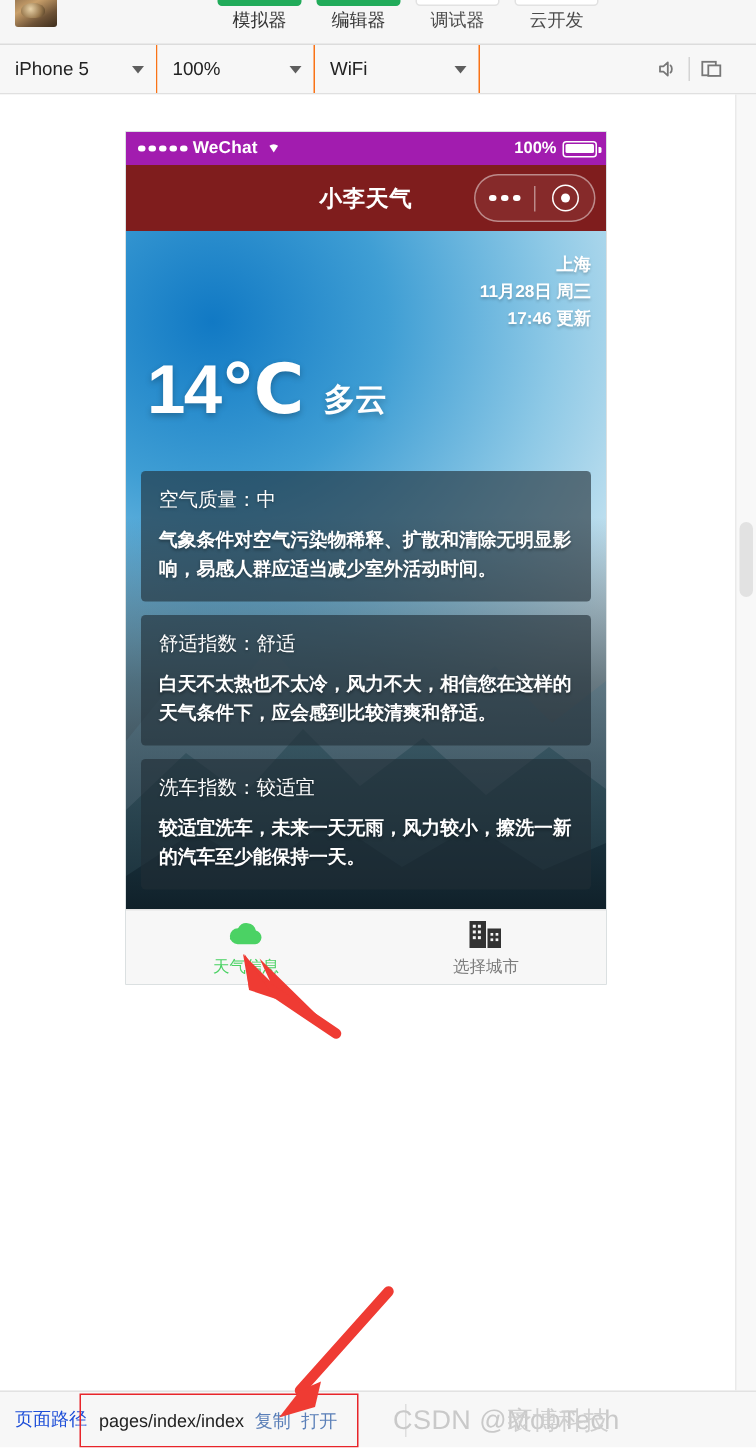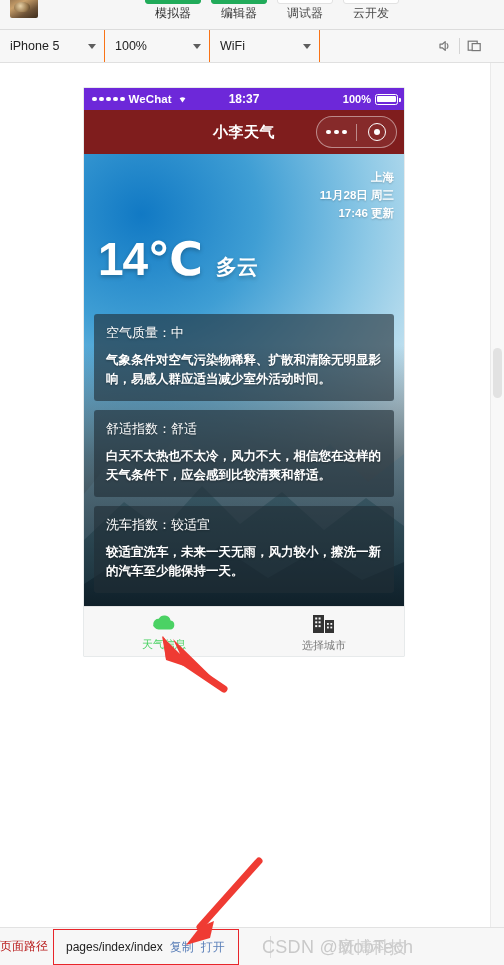--- a/index.html
+++ b/index.html
@@ -155,21 +155,21 @@
   .phone {
     position: absolute;
     left: 84px; top: 88px;
     width: 320px; height: 568px;
     overflow: hidden;
     background: #0d5a74;
     box-shadow: 0 0 0 0.5px #cfd6d8;
   }
   .statusbar {
     height: 22px;
-    background: #6d28d9;
+    background: #a21caf;
     display: flex;
     align-items: center;
     position: relative;
     color: #fff;
     font-size: 11.5px;
     font-weight: bold;
   }
   .sb-left {
     position: absolute; left: 8px;
     display: flex; align-items: center; gap: 4px;
@@ -346,22 +346,22 @@
     left: 0; bottom: 0;
     width: 504px; height: 38px;
     background: #f7f7f7;
     border-top: 1px solid #e2e2e2;
     box-sizing: border-box;
     display: flex;
     align-items: center;
   }
   .bb-label {
     font-size: 12px;
-    color: #b91c1c;
-    padding-left: 0;
+    color: #1d4ed8;
+    padding-left: 10px;
     white-space: nowrap;
   }
   .pathbox {
     position: absolute;
     left: 53px; top: 1px;
     width: 186px; height: 36px;
     border: 1.5px solid #e8252a;
     box-sizing: border-box;
     display: flex;
     align-items: center;
@@ -474,21 +474,20 @@
           <i></i>
           <i></i>
         </span>
       <span class="sb-carrier">WeChat</span>
       <span class="wifi-glyph">
         <svg width="11" height="9" viewBox="0 0 11 9" style="vertical-align:-1px">
           <path d="M5.5 7.6 L8.4 3.2 A5 5 0 0 0 2.6 3.2 Z" fill="#fff"></path>
         </svg>
       </span>
     </div>
-    <div class="sb-time">18:37</div>
     <div class="sb-right">
       <span>100%</span>
       <span class="battery">
           <i></i>
         </span>
     </div>
   </div>
 
   <div class="navbar">
     <div class="nav-title">小李天气</div>

